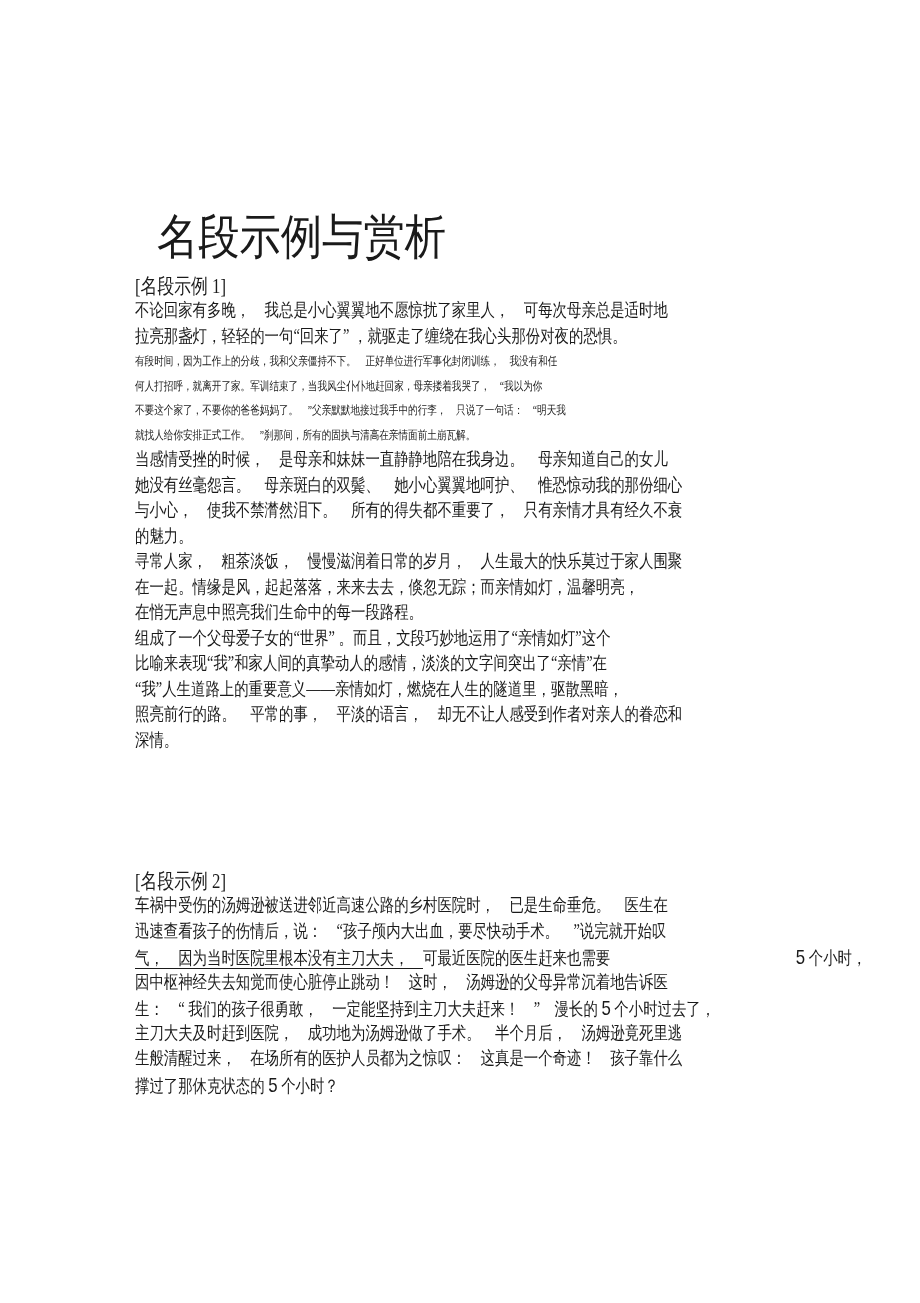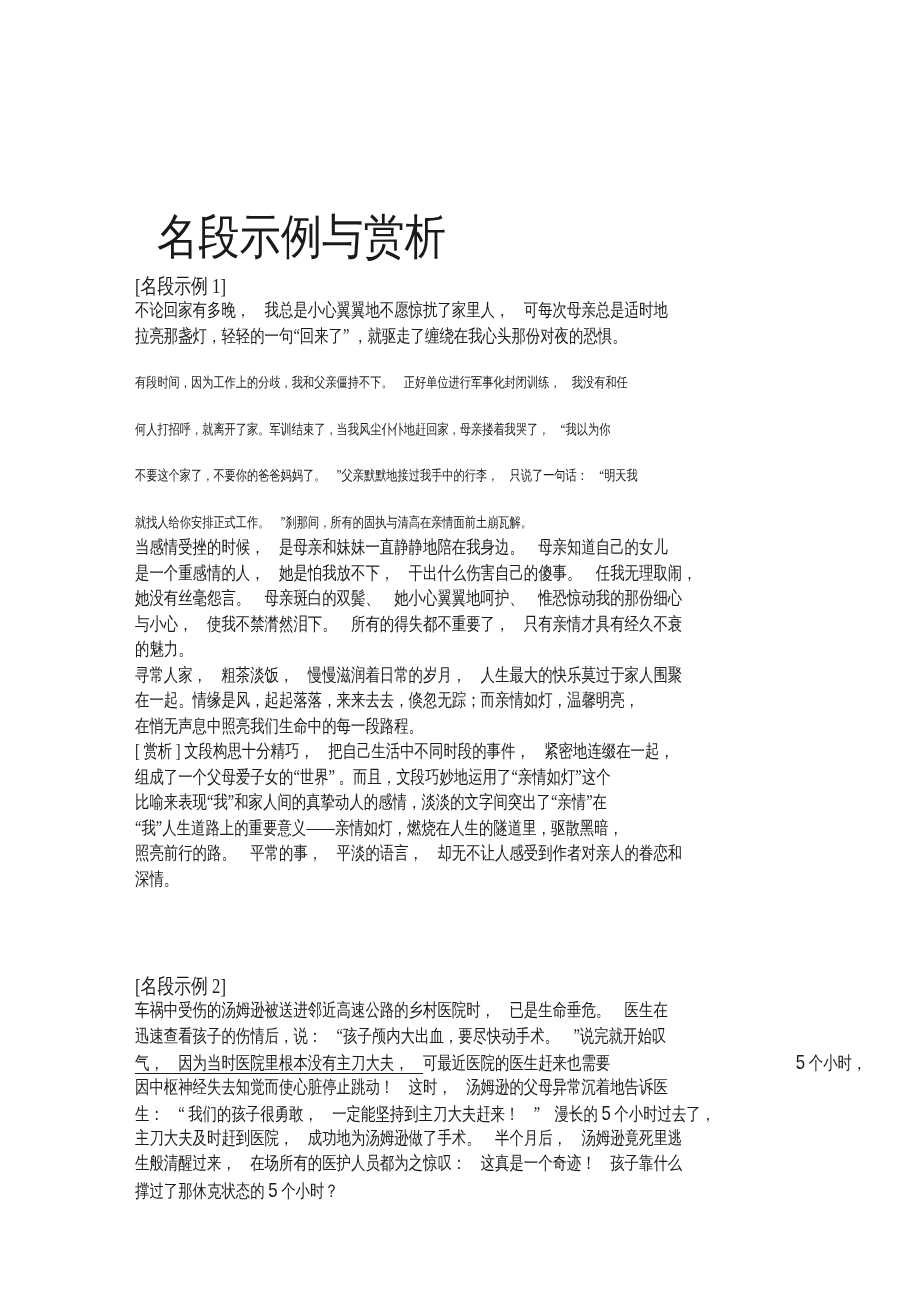--- a/index.html
+++ b/index.html
@@ -23,25 +23,25 @@
   }
   .cond86 { display:inline-block; transform:scaleX(0.86); transform-origin:0 50%; white-space:pre; }
   .cond80 { display:inline-block; transform:scaleX(0.80); transform-origin:0 50%; white-space:pre; }
   .sec-label {
     margin-top:12px;
     font-size:21px;
     line-height:24px;
     height:24px;
     white-space:pre;
   }
-  .sec-label-gap { margin-top:82px; }
+  .sec-label-gap { margin-top:116px; }
   .para { margin:0; }
   .line { white-space:pre; overflow:visible; }
   .line-large { font-size:18px; line-height:25.5px; height:25.5px; }
-  .line-small { font-size:14px; line-height:24.5px; height:24.5px;margin-top:22px; }
+  .line-small { font-size:12px; line-height:24.5px; height:24.5px; }
   .seg-u { text-decoration:underline; text-underline-offset:4px; text-decoration-thickness:1px; }
   .seg-num { font-family:"Liberation Sans","DejaVu Sans",sans-serif; font-size:21px; }
   .seg-gap { display:inline-block; width:232px; }
 </style>
 </head>
 <body>
 
 <div class="page">
   <h1 class="doc-title"><span class="cond86">名段示例与赏析</span></h1>
   <div>
@@ -51,32 +51,30 @@
         <div class="line line-large"><span class="cond80">拉亮那盏灯，轻轻的一句“回来了” ，就驱走了缠绕在我心头那份对夜的恐惧。</span></div>
       </div>
       <div class="para">
         <div class="line line-small"><span class="cond80">有段时间，因为工作上的分歧，我和父亲僵持不下。　正好单位进行军事化封闭训练，　我没有和任</span></div>
         <div class="line line-small"><span class="cond80">何人打招呼，就离开了家。军训结束了，当我风尘仆仆地赶回家，母亲搂着我哭了，　“我以为你</span></div>
         <div class="line line-small"><span class="cond80">不要这个家了，不要你的爸爸妈妈了。　”父亲默默地接过我手中的行李，　只说了一句话：　“明天我</span></div>
         <div class="line line-small"><span class="cond80">就找人给你安排正式工作。　”刹那间，所有的固执与清高在亲情面前土崩瓦解。</span></div>
       </div>
       <div class="para">
         <div class="line line-large"><span class="cond80">当感情受挫的时候，　是母亲和妹妹一直静静地陪在我身边。　母亲知道自己的女儿</span></div>
-        <div class="line line-large"><span class="cond80">是一个重感情的人，　她是怕我放不下，　干出什么伤害自己的傻事。　任我无理取闹，</span></div>
         <div class="line line-large"><span class="cond80">她没有丝毫怨言。　母亲斑白的双鬓、　她小心翼翼地呵护、　惟恐惊动我的那份细心</span></div>
         <div class="line line-large"><span class="cond80">与小心，　使我不禁潸然泪下。　所有的得失都不重要了，　只有亲情才具有经久不衰</span></div>
         <div class="line line-large"><span class="cond80">的魅力。</span></div>
       </div>
       <div class="para">
         <div class="line line-large"><span class="cond80">寻常人家，　粗茶淡饭，　慢慢滋润着日常的岁月，　人生最大的快乐莫过于家人围聚</span></div>
         <div class="line line-large"><span class="cond80">在一起。情缘是风，起起落落，来来去去，倏忽无踪；而亲情如灯，温馨明亮，</span></div>
         <div class="line line-large"><span class="cond80">在悄无声息中照亮我们生命中的每一段路程。</span></div>
       </div>
       <div class="para">
-        <div class="line line-large"><span class="cond80">[ 赏析 ] 文段构思十分精巧，　把自己生活中不同时段的事件，　紧密地连缀在一起，</span></div>
         <div class="line line-large"><span class="cond80">组成了一个父母爱子女的“世界” 。而且，文段巧妙地运用了“亲情如灯”这个</span></div>
         <div class="line line-large"><span class="cond80">比喻来表现“我”和家人间的真挚动人的感情，淡淡的文字间突出了“亲情”在</span></div>
         <div class="line line-large"><span class="cond80">“我”人生道路上的重要意义——亲情如灯，燃烧在人生的隧道里，驱散黑暗，</span></div>
         <div class="line line-large"><span class="cond80">照亮前行的路。　平常的事，　平淡的语言，　却无不让人感受到作者对亲人的眷恋和</span></div>
         <div class="line line-large"><span class="cond80">深情。</span></div>
       </div>
       <div class="sec-label sec-label-gap"><span class="cond80">[名段示例 2]</span></div>
       <div class="para">
         <div class="line line-large"><span class="cond80">车祸中受伤的汤姆逊被送进邻近高速公路的乡村医院时，　已是生命垂危。　医生在</span></div>
         <div class="line line-large"><span class="cond80">迅速查看孩子的伤情后，说：　“孩子颅内大出血，要尽快动手术。　”说完就开始叹</span></div>

